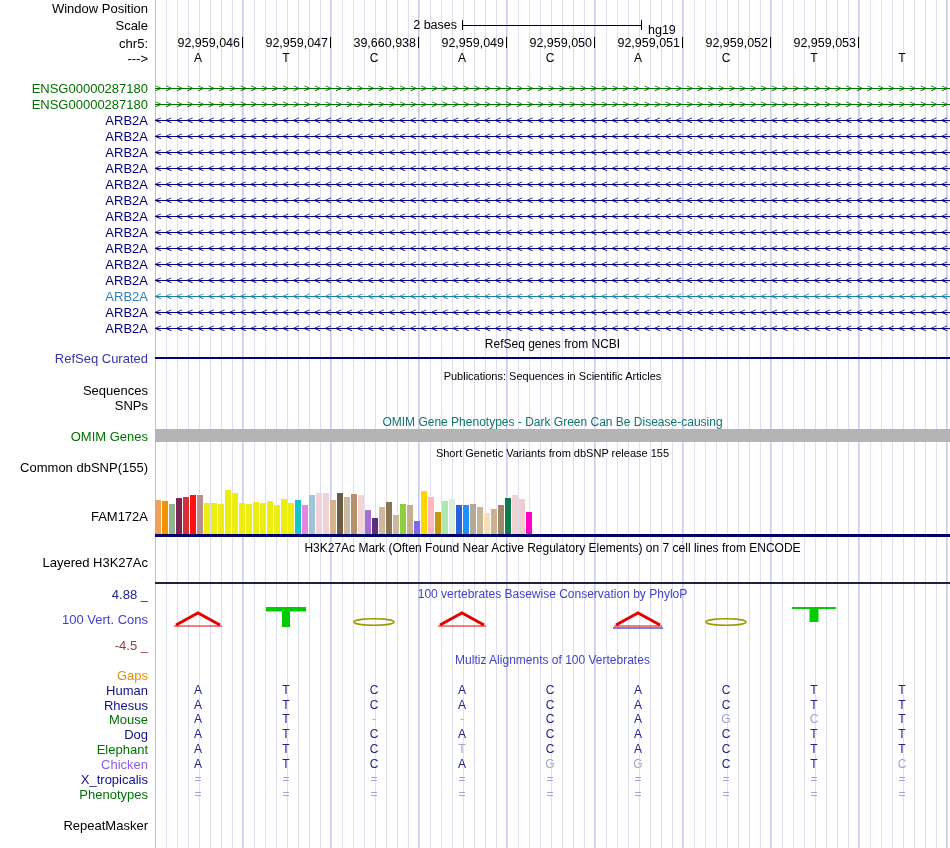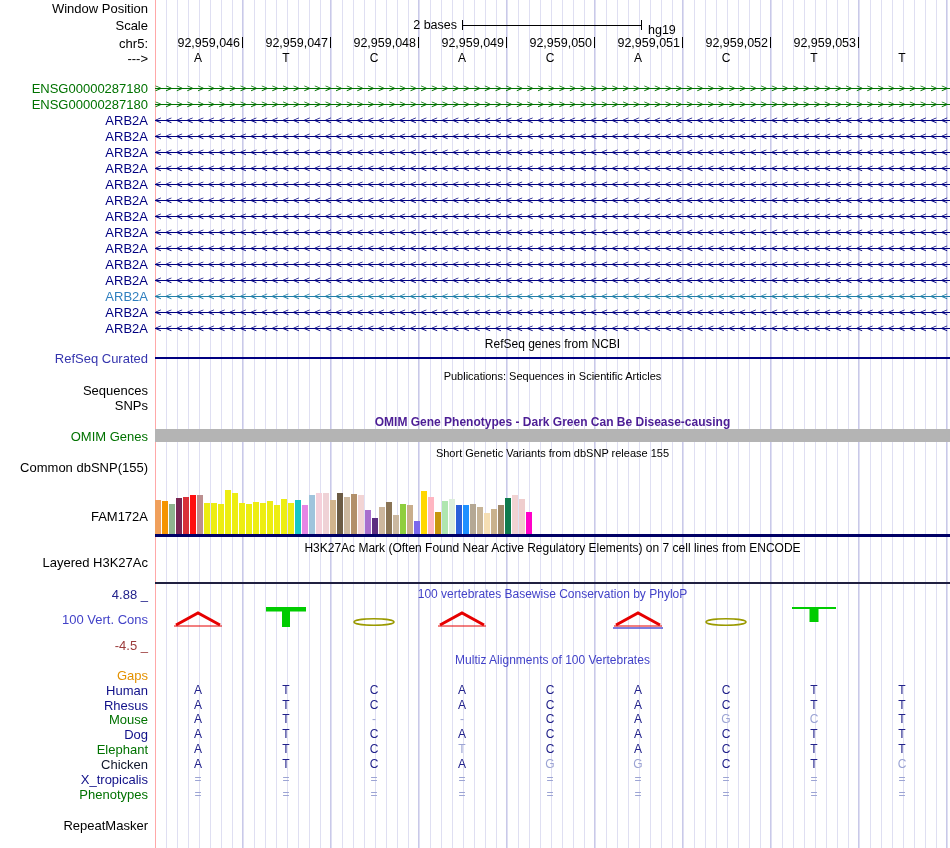--- a/index.html
+++ b/index.html
@@ -119,21 +119,21 @@
   <div class="coord" style="right:493px;top:19px">2 bases</div>
   <div class="bracket" style="left:462px;top:20px;width:178px"></div>
   <div class="coord" style="left:648px;top:24px">hg19</div>
 
   <div class="lbl" style="top:37px">chr5:</div>
   <div id="coordRow">
       <div class="coord" style="right: 710px; top: 37px;">92,959,046</div>
       <div class="tickv" style="left: 242px; top: 37px;"></div>
       <div class="coord" style="right: 622px; top: 37px;">92,959,047</div>
       <div class="tickv" style="left: 330px; top: 37px;"></div>
-      <div class="coord" style="right: 534px; top: 37px;">92,959,048</div>
+      <div class="coord" style="right: 534px; top: 37px;">39,660,938</div>
       <div class="tickv" style="left: 418px; top: 37px;"></div>
       <div class="coord" style="right: 446px; top: 37px;">92,959,049</div>
       <div class="tickv" style="left: 506px; top: 37px;"></div>
       <div class="coord" style="right: 358px; top: 37px;">92,959,050</div>
       <div class="tickv" style="left: 594px; top: 37px;"></div>
       <div class="coord" style="right: 270px; top: 37px;">92,959,051</div>
       <div class="tickv" style="left: 682px; top: 37px;"></div>
       <div class="coord" style="right: 182px; top: 37px;">92,959,052</div>
       <div class="tickv" style="left: 770px; top: 37px;"></div>
       <div class="coord" style="right: 94px; top: 37px;">92,959,053</div>
@@ -237,21 +237,21 @@
     </div>
 
   <div class="ctitle" style="top:338px">RefSeq genes from NCBI</div>
   <div class="lbl" style="top: 352px; color: rgb(53, 53, 174);" id="refseqLabel">RefSeq Curated</div>
   <div class="hline" style="top: 357px; height: 1.5px; background: rgb(0, 0, 128);" id="refseqLine"></div>
 
   <div class="ctitle sm" style="top:370px">Publications: Sequences in Scientific Articles</div>
   <div class="lbl" style="top:384px">Sequences</div>
   <div class="lbl" style="top:399px">SNPs</div>
 
-  <div class="ctitle" style="top: 416px; color: #4c1d95; font-weight: bold;" id="omimTitle">OMIM Gene Phenotypes - Dark Green Can Be Disease-causing</div>
+  <div class="ctitle" style="top: 416px; color: #0f766e;" id="omimTitle">OMIM Gene Phenotypes - Dark Green Can Be Disease-causing</div>
   <div class="lbl" style="top: 430px; color: rgb(0, 114, 0);" id="omimLabel">OMIM Genes</div>
   <div class="hline" style="top: 429px; height: 13px; background: rgb(180, 180, 180);" id="omimBar"></div>
 
   <div class="ctitle sm" style="top:447px">Short Genetic Variants from dbSNP release 155</div>
   <div class="lbl" style="top:461px">Common dbSNP(155)</div>
 
   <div class="lbl" style="top:510px">FAM172A</div>
   <div id="gtexBars">
       <div class="bar" style="left: 155px; top: 500px; height: 35px; background: rgb(240, 160, 92);"></div>
       <div class="bar" style="left: 162px; top: 501px; height: 34px; background: rgb(245, 148, 0);"></div>
@@ -380,21 +380,21 @@
       <div class="lbl" style="top: 743px; color: rgb(0, 114, 0);">Elephant</div>
       <div class="alet" style="left: 198px; top: 743px; color: rgb(34, 34, 139);">A</div>
       <div class="alet" style="left: 286px; top: 743px; color: rgb(34, 34, 139);">T</div>
       <div class="alet" style="left: 374px; top: 743px; color: rgb(34, 34, 139);">C</div>
       <div class="alet" style="left: 462px; top: 743px; color: rgb(156, 164, 212);">T</div>
       <div class="alet" style="left: 550px; top: 743px; color: rgb(34, 34, 139);">C</div>
       <div class="alet" style="left: 638px; top: 743px; color: rgb(34, 34, 139);">A</div>
       <div class="alet" style="left: 726px; top: 743px; color: rgb(34, 34, 139);">C</div>
       <div class="alet" style="left: 814px; top: 743px; color: rgb(34, 34, 139);">T</div>
       <div class="alet" style="left: 902px; top: 743px; color: rgb(34, 34, 139);">T</div>
-      <div class="lbl" style="top: 758px; color: #0f172a;">Chicken</div>
+      <div class="lbl" style="top: 758px; color: #8b5cf6;">Chicken</div>
       <div class="alet" style="left: 198px; top: 758px; color: rgb(34, 34, 139);">A</div>
       <div class="alet" style="left: 286px; top: 758px; color: rgb(34, 34, 139);">T</div>
       <div class="alet" style="left: 374px; top: 758px; color: rgb(34, 34, 139);">C</div>
       <div class="alet" style="left: 462px; top: 758px; color: rgb(34, 34, 139);">A</div>
       <div class="alet" style="left: 550px; top: 758px; color: rgb(156, 164, 212);">G</div>
       <div class="alet" style="left: 638px; top: 758px; color: rgb(156, 164, 212);">G</div>
       <div class="alet" style="left: 726px; top: 758px; color: rgb(34, 34, 139);">C</div>
       <div class="alet" style="left: 814px; top: 758px; color: rgb(34, 34, 139);">T</div>
       <div class="alet" style="left: 902px; top: 758px; color: rgb(156, 164, 212);">C</div>
       <div class="lbl" style="top: 773px; color: rgb(16, 16, 137);">X_tropicalis</div>

